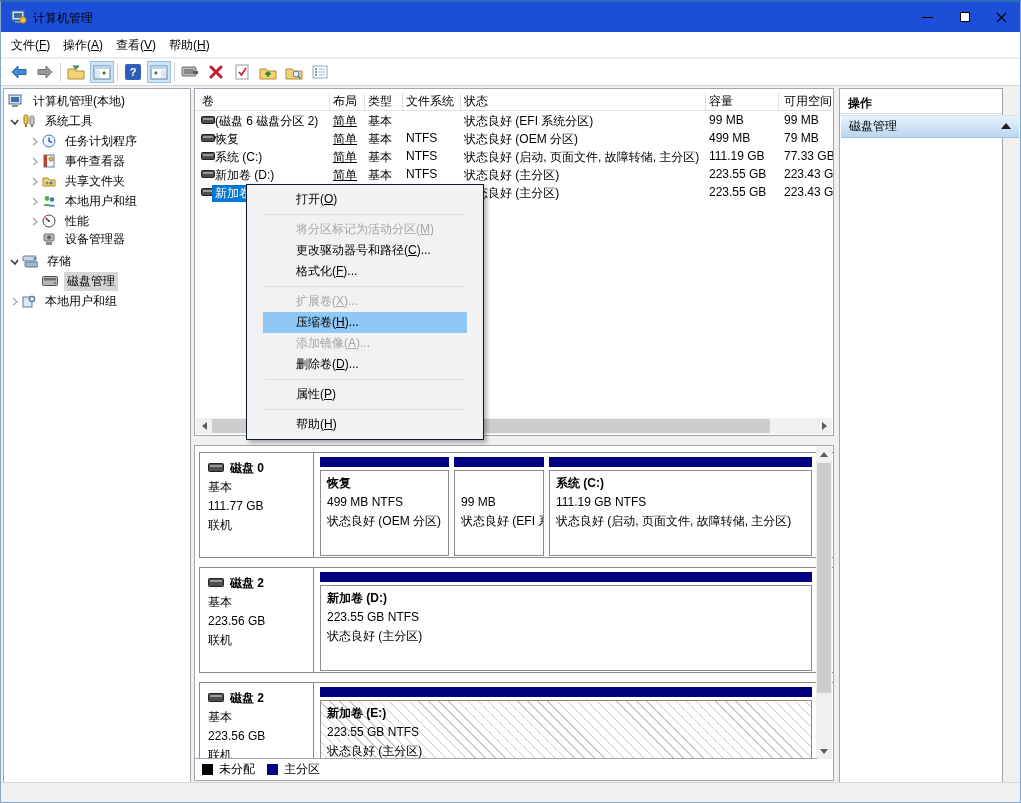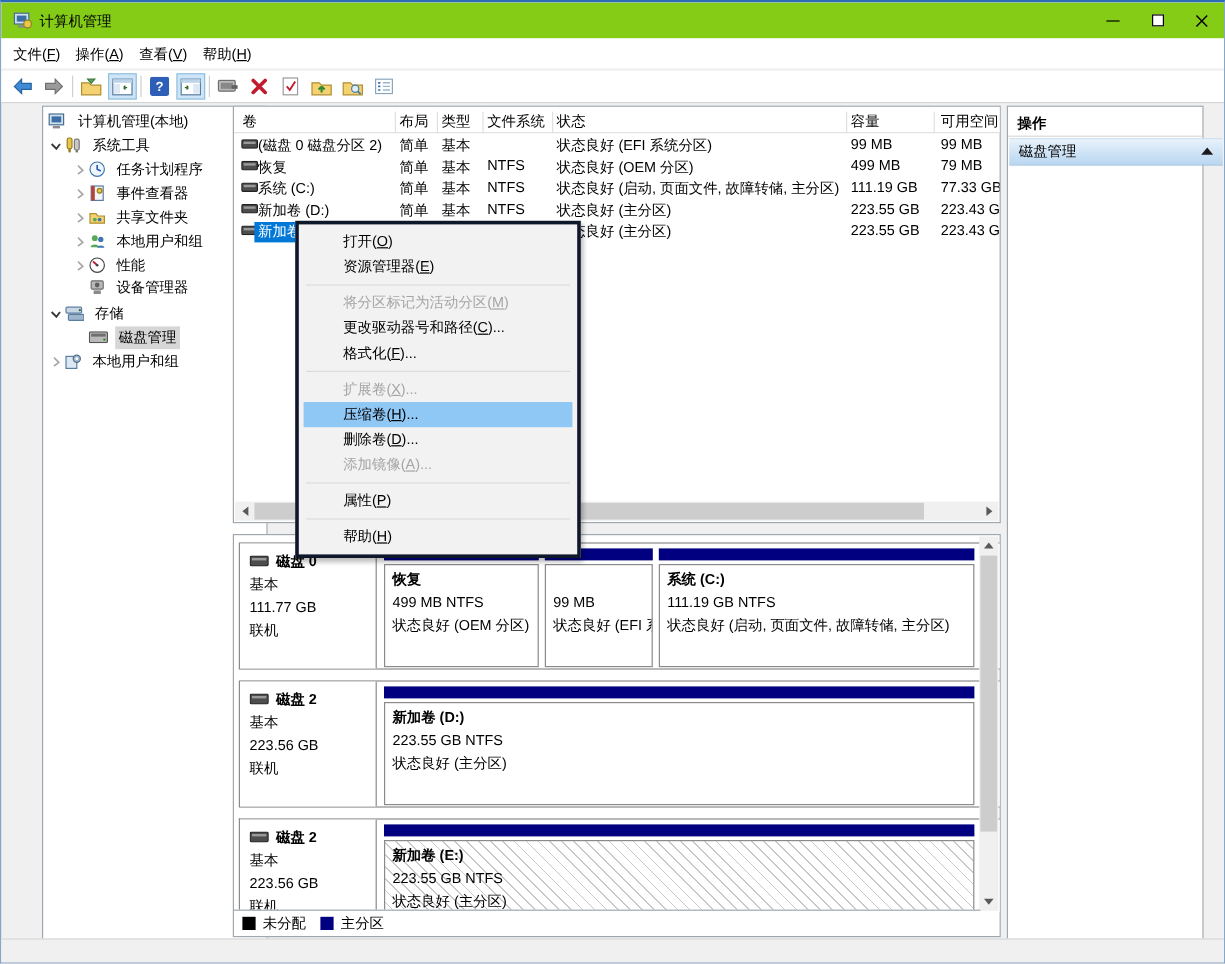--- a/index.html
+++ b/index.html
@@ -5,55 +5,55 @@
   * { margin:0; padding:0; box-sizing:border-box; }
   html,body { background:#cfcfcf; }
   #win {
     position:relative; width:1021px; height:803px;
     background:#f0f0f0;
     border:1px solid #86a7c8; border-top:2px solid #2a6cb5;
     font-family:"Liberation Sans","DejaVu Sans",sans-serif;
     font-size:12px; color:#000; overflow:hidden;
   }
   
-  .titlebar { position:absolute; left:0; top:0; width:100%; height:30px; background:#84cc16; }
+  .titlebar { position:absolute; left:0; top:0; width:100%; height:30px; background:#1d4ed8; }
   .titlebar .appicon { position:absolute; left:10px; top:7px; }
   .titlebar .title { position:absolute; left:32px; top:8px; font-size:12px; }
   .winbtn { position:absolute; top:0; width:34px; height:30px; display:flex; align-items:center; justify-content:center; }
   .btn-min{ right:76px; } .btn-max{ right:38px; } .btn-close{ right:2px; }
   .min-glyph{ width:11px; height:1px; background:#000; }
   .max-glyph{ width:10px; height:10px; border:1px solid #000; background:#fff; }
   
   .menubar { position:absolute; left:0; top:30px; width:100%; height:26px; background:#fff; border-bottom:1px solid #ececec; }
   .menubar .mitem { position:absolute; top:5px; }
   
   .toolbar { position:absolute; left:0; top:57px; width:100%; height:27px; background:#fff; border-bottom:1px solid #d4d4d4; }
   .tbtn { position:absolute; top:2px; width:24px; height:22px; display:flex; align-items:center; justify-content:center; border:1px solid transparent; }
   .tbtn.toggled { background:#cde5f7; border-color:#92c0e0; }
   .tsep { position:absolute; top:4px; width:1px; height:18px; background:#d0d0d0; }
   
   .panel { position:absolute; background:#fff; border:1px solid #9fa8b0; }
-  #treepanel { left:2px; top:86px; width:188px; height:696px;margin-left:32px; }
+  #treepanel { left:2px; top:86px; width:188px; height:696px; }
   #volpanel  { left:193px; top:86px; width:640px; height:348px; overflow:hidden; }
   #diskpanel { left:193px; top:443px; width:640px; height:336px; overflow:hidden; }
   #actpanel  { left:838px; top:86px; width:164px; height:696px; }
   
   .titem { position:absolute; height:20px; display:flex; align-items:center; white-space:nowrap; }
   .titem .chev { width:16px; display:flex; justify-content:center; }
   .titem .ticon { margin-right:6px; display:flex; }
   .titem .tlabel { padding:1px 3px; }
   .titem .tlabel.sel { background:#d6d6d6; }
   
   .vhead { position:absolute; left:0; top:0; width:900px; height:22px; border-bottom:1px solid #e0e0e0; background:#fff; }
   .vhead span { position:absolute; top:4px; }
   .vsep { position:absolute; top:2px; width:1px; height:18px; background:#e0e0e0; }
   .vrow { position:absolute; left:0; width:900px; height:18px; }
   .vrow span { position:absolute; top:2px; white-space:nowrap; }
   .vdiskicon { position:absolute; left:6px; top:5px; }
-  .vc0{left:20px;} .vc1{left:138px;} .vc2{left:173px;} .vc3{left:211px;} .vc4{left:269px;} .vc5{left:514px;} .vc6{left:589px;}
+  .vc0{left:20px;} .vc1{left:138px;text-decoration:underline;} .vc2{left:173px;} .vc3{left:211px;} .vc4{left:269px;} .vc5{left:514px;} .vc6{left:589px;}
   .vrow .selblue { background:#0078d7; color:#fff; padding:0 3px; margin-left:-3px; }
   
   .hscroll { position:absolute; left:1px; bottom:1px; height:16px; background:#f0f0f0; display:flex; align-items:center; }
   .hthumb { position:absolute; left:16px; top:1px; height:14px; background:#cdcdcd; }
   .vscroll { position:absolute; top:1px; right:1px; width:16px; background:#f0f0f0; }
   .vthumb { position:absolute; left:1px; top:16px; width:14px; background:#cdcdcd; }
   .sbtn { position:absolute; width:16px; height:15px; display:flex; align-items:center; justify-content:center; }
   .arr { width:0; height:0; border-style:solid; }
   .arr-left  { border-width:4px 5px 4px 0; border-color:transparent #5a5a5a transparent transparent; }
   .arr-right { border-width:4px 0 4px 5px; border-color:transparent transparent transparent #5a5a5a; }
@@ -79,21 +79,21 @@
   .actgroup { position:absolute; left:1px; top:26px; width:178px; height:23px;
     background:linear-gradient(#e8f2fb,#b9d7f1); border-top:1px solid #cfe0ef; border-bottom:1px solid #9ec1de;
     display:flex; align-items:center; padding-left:8px; }
   .collapse { position:absolute; right:8px; top:7px; width:0; height:0;
     border-left:5px solid transparent; border-right:5px solid transparent; border-bottom:6px solid #1b1b1b; }
   .actmore { position:absolute; left:0; top:52px; width:100%; height:22px; display:flex; align-items:center; padding-left:32px; }
   .moreArr { position:absolute; right:10px; top:6px; width:0; height:0;
     border-top:5px solid transparent; border-bottom:5px solid transparent; border-left:7px solid #1b1b1b; }
   
   #ctxmenu { position:absolute; left:245px; top:182px; width:238px; background:#f2f2f2;
-    border:3px solid #0f172a; box-shadow:3px 3px 4px rgba(0,0,0,.28); z-index:20; padding:4px 4px; }
+    border:1px solid #0f172a; box-shadow:3px 3px 4px rgba(0,0,0,.28); z-index:20; padding:4px 16px; }
   .cmi { height:21px; line-height:21px; padding-left:33px; white-space:nowrap; }
   .cmi.hl { background:#8fc7f5; }
   .cmi.dis { color:#a5a5a5; }
   .cmsep { height:1px; background:#dcdcdc; margin:4px 2px; }
   
   .statusbar { position:absolute; left:0; bottom:0; width:100%; height:20px; background:#f0f0f0; border-top:1px solid #d7d7d7; }
   u { text-decoration:underline; }
 </style>
 </head>
 <body>
@@ -383,21 +383,21 @@
         <span class="vsep" style="left:265px"></span>
       <span class="vsep" style="left:510px"></span>
         <span class="vsep" style="left:583px"></span>
     </div>
 
     <div class="vrow" style="top:22px">
       <span class="vdiskicon"><svg width="14" height="8">
             <rect x="0.5" y="0.5" width="13" height="7" rx="1" fill="#4d4d4d" stroke="#222"></rect>
             <rect x="2" y="2" width="10" height="2" fill="#9a9a9a"></rect>
           </svg></span>
-      <span class="vc0">(磁盘 0 磁盘分区 2)</span>
+      <span class="vc0">(磁盘 6 磁盘分区 2)</span>
         <span class="vc1">简单</span>
       <span class="vc2">基本</span>
         <span class="vc3"></span>
       <span class="vc4">状态良好 (EFI 系统分区)</span>
         <span class="vc5">99 MB</span>
       <span class="vc6">99 MB</span>
     </div>
     <div class="vrow" style="top:40px">
       <span class="vdiskicon"><svg width="14" height="8">
             <rect x="0.5" y="0.5" width="13" height="7" rx="1" fill="#4d4d4d" stroke="#222"></rect>
@@ -571,30 +571,29 @@
     <div class="acthead">操作</div>
     <div class="actline"></div>
     <div class="actgroup">
       <span>磁盘管理</span>
       <span class="collapse"></span>
     </div>
   </div>
 
   <div id="ctxmenu">
     <div class="cmi">打开(<u>O</u>)</div>
-    <div class="cmi">资源管理器(<u>E</u>)</div>
     <div class="cmsep"></div>
     <div class="cmi dis">将分区标记为活动分区(<u>M</u>)</div>
     <div class="cmi">更改驱动器号和路径(<u>C</u>)...</div>
     <div class="cmi">格式化(<u>F</u>)...</div>
     <div class="cmsep"></div>
     <div class="cmi dis">扩展卷(<u>X</u>)...</div>
     <div class="cmi hl">压缩卷(<u>H</u>)...</div>
+    <div class="cmi dis">添加镜像(<u>A</u>)...</div>
     <div class="cmi">删除卷(<u>D</u>)...</div>
-    <div class="cmi dis">添加镜像(<u>A</u>)...</div>
     <div class="cmsep"></div>
     <div class="cmi">属性(<u>P</u>)</div>
     <div class="cmsep"></div>
     <div class="cmi">帮助(<u>H</u>)</div>
   </div>
 
   <div class="statusbar"></div>
 
 </div>
 

